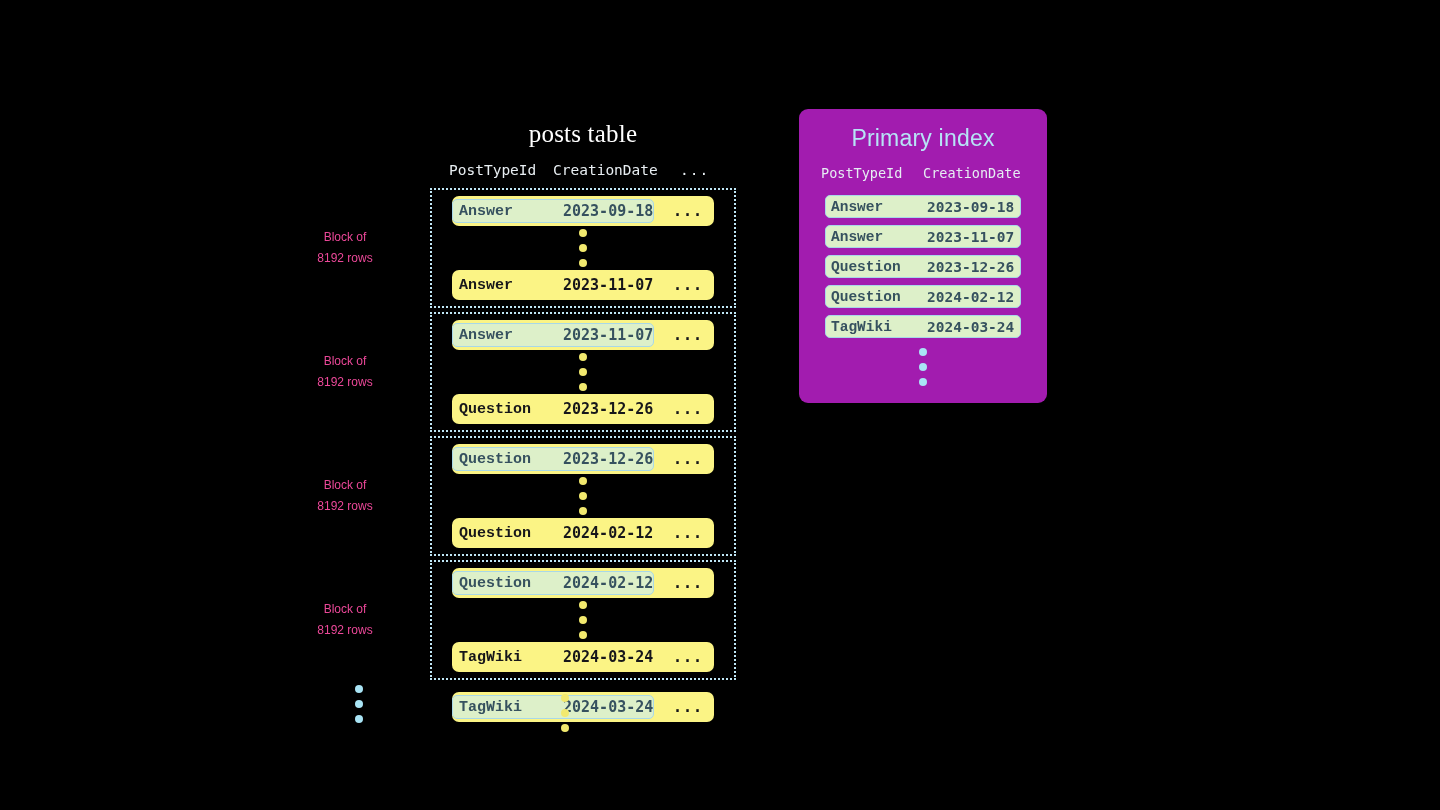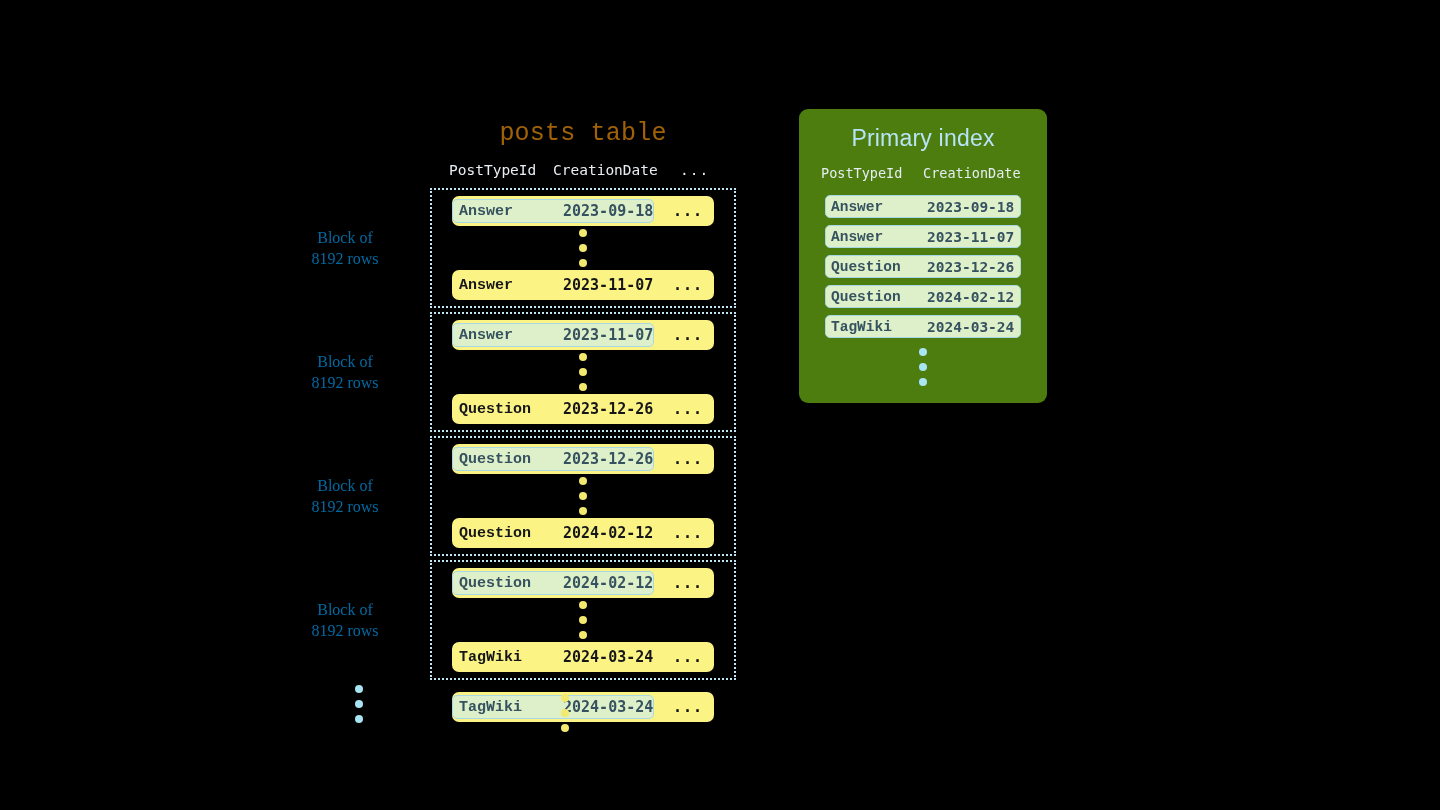--- a/index.html
+++ b/index.html
@@ -17,23 +17,23 @@
   }
 
   
   #posts-table {
     position: absolute;
     left: 430px;
     top: 118px;
     width: 306px;
   }
   .table-title {
-    font-family: Liberation Mono, monospace;
+    font-family: Liberation Serif, serif;
     font-size: 25px;
-    color: #a16207;
+    color: #ffffff;
     text-align: center;
     letter-spacing: 0.2px;
     height: 32px;
     line-height: 32px;
   }
   .col-headers {
     position: relative;
     height: 26px;
     font-family: "DejaVu Sans Mono", monospace;
     font-size: 14.5px;
@@ -133,24 +133,24 @@
     border-radius: 50%;
     background: #f2e96e;
   }
   .vdots.blue i { background: #a9e4f5; }
 
   
   .block-label {
     position: absolute;
     width: 140px;
     text-align: center;
-    font-family: Liberation Serif, serif;
-    font-size: 16px;
+    font-family: Liberation Sans, sans-serif;
+    font-size: 12px;
     line-height: 21px;
-    color: #0369a1;
+    color: #ec4899;
     left: -157px;
     top: 50%;
     transform: translateY(-50%);
   }
 
   
   #bottom-dots-table {
     position: absolute;
     left: 561px;
     top: 691px;
@@ -161,21 +161,21 @@
     top: 682px;
   }
 
   
   #primary-index {
     position: absolute;
     left: 799px;
     top: 109px;
     width: 248px;
     height: 294px;
-    background: #4d7c0f;
+    background: #a21caf;
     border-radius: 9px;
     box-sizing: border-box;
   }
   .idx-title {
     font-family: "Liberation Sans", sans-serif;
     font-size: 23px;
     color: #b7e4f6;
     text-align: center;
     margin-top: 16px;
     letter-spacing: 0.2px;

